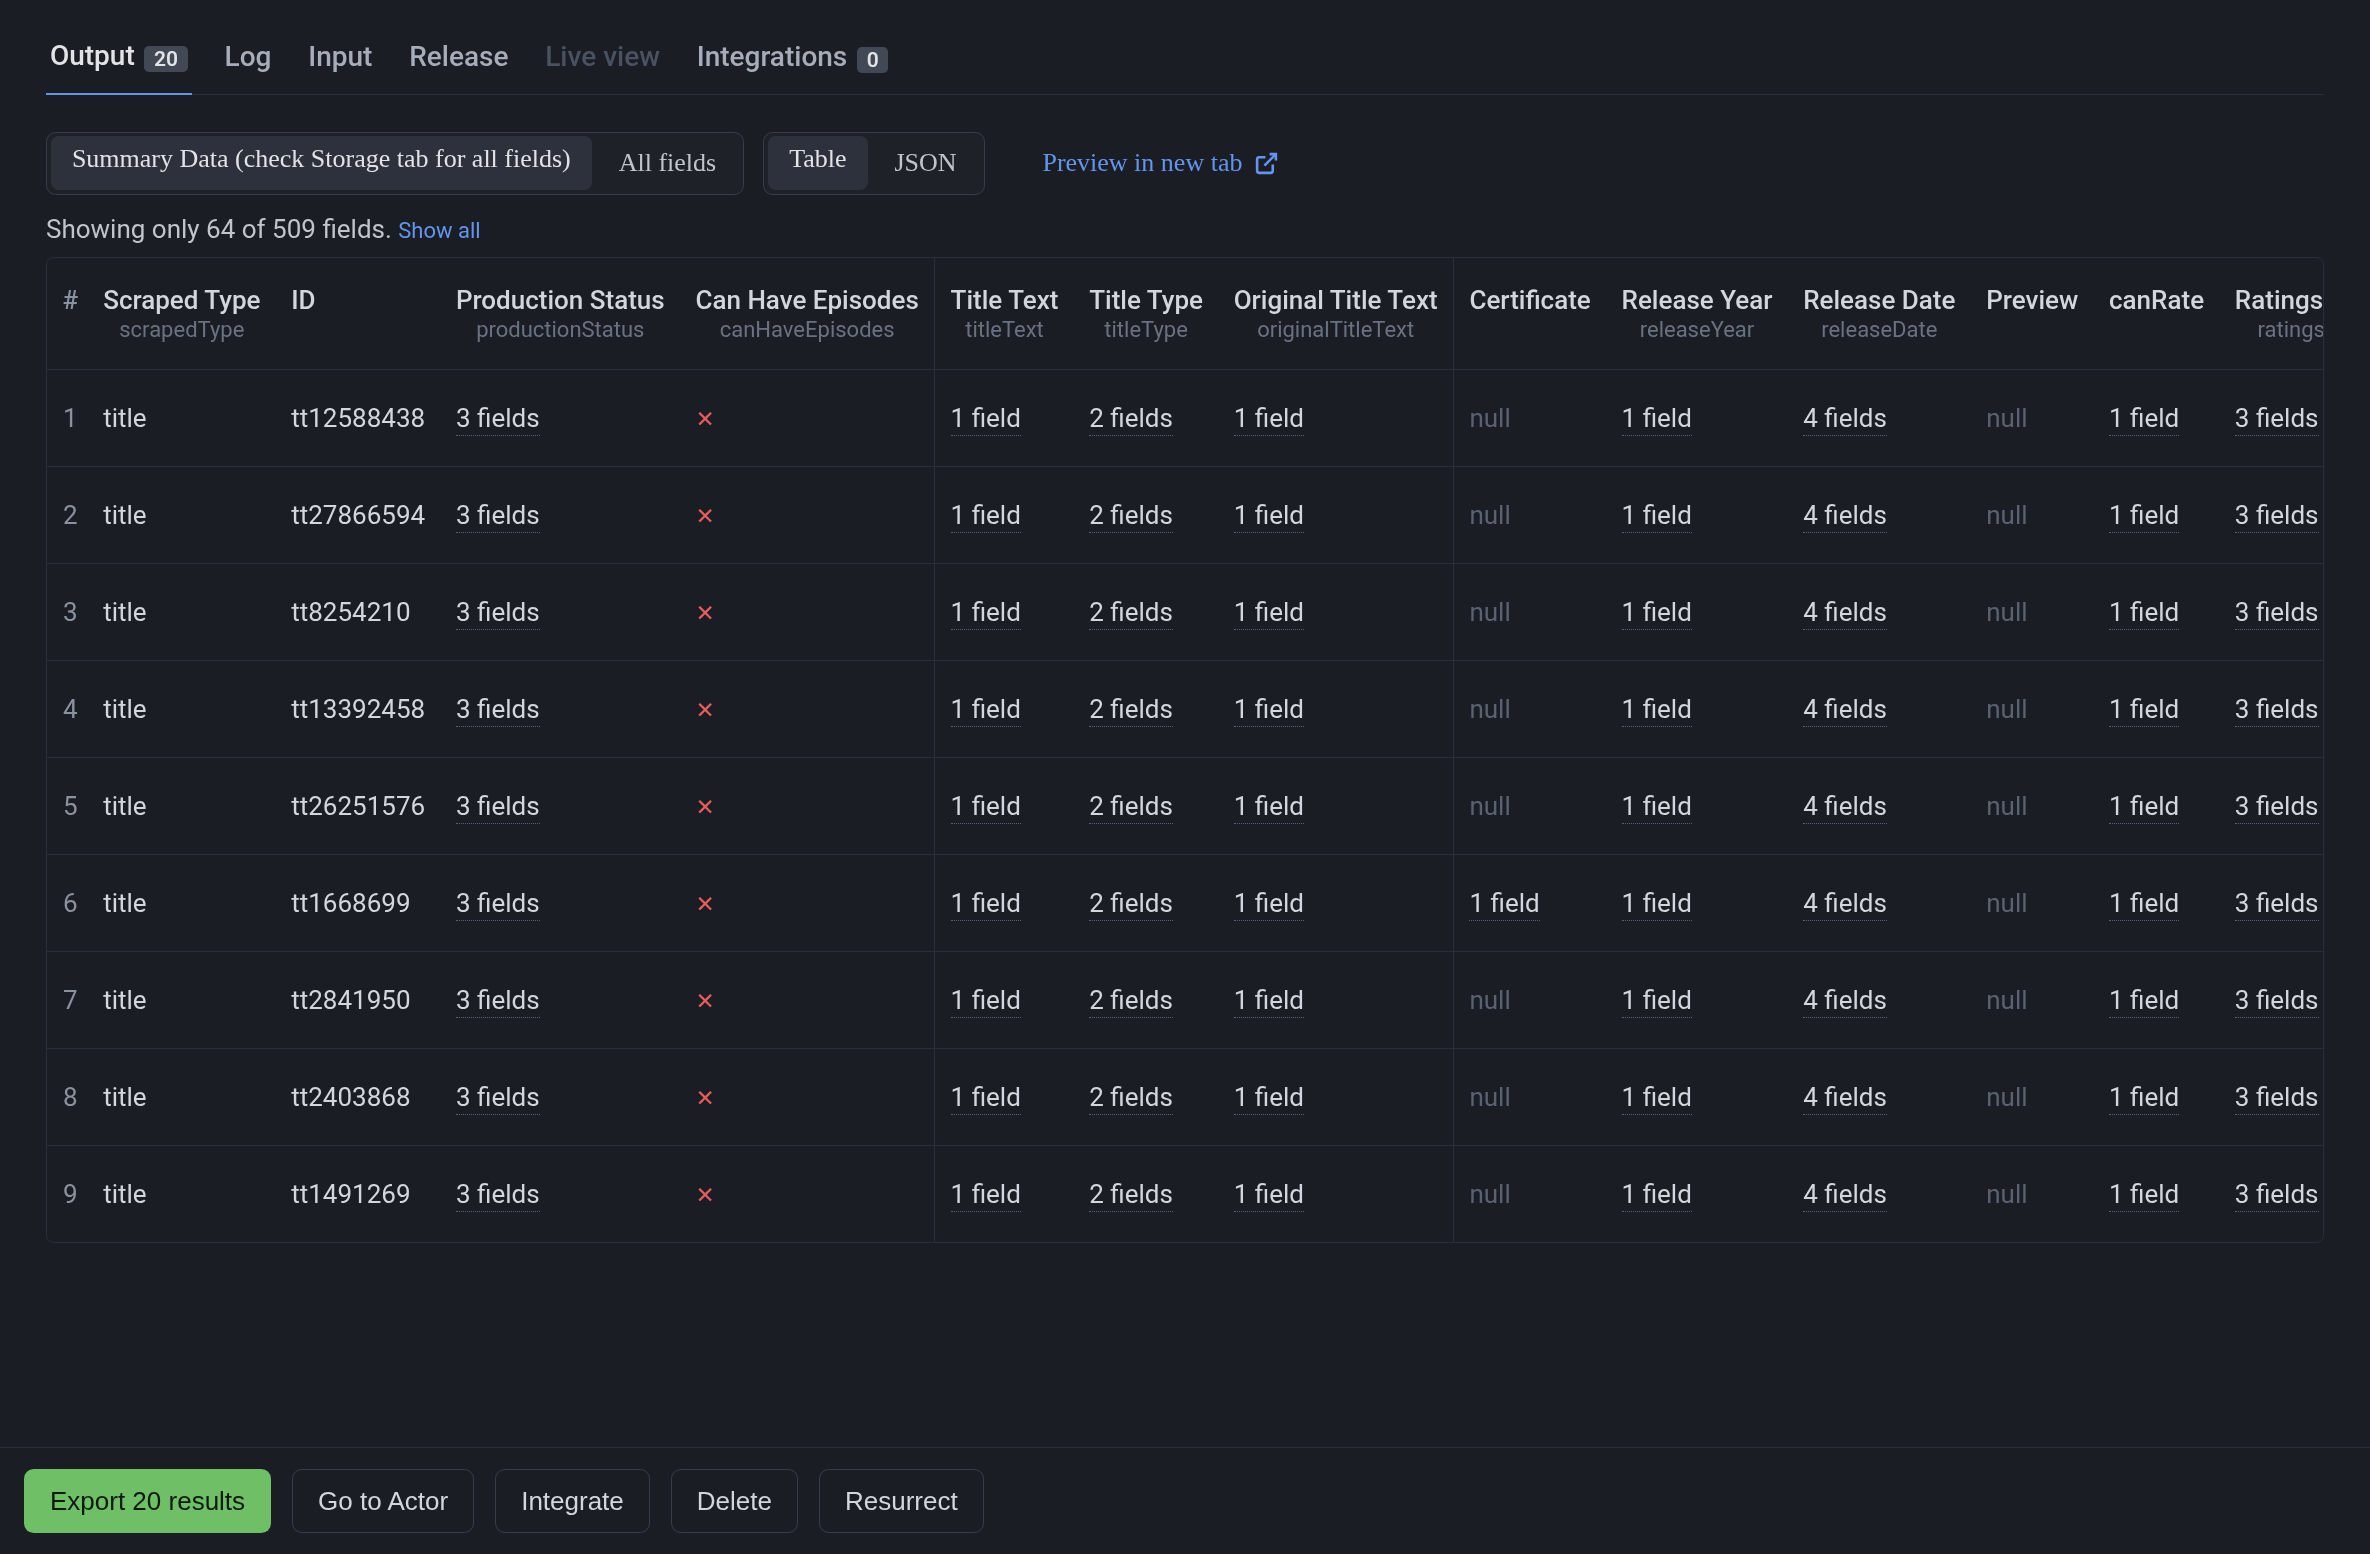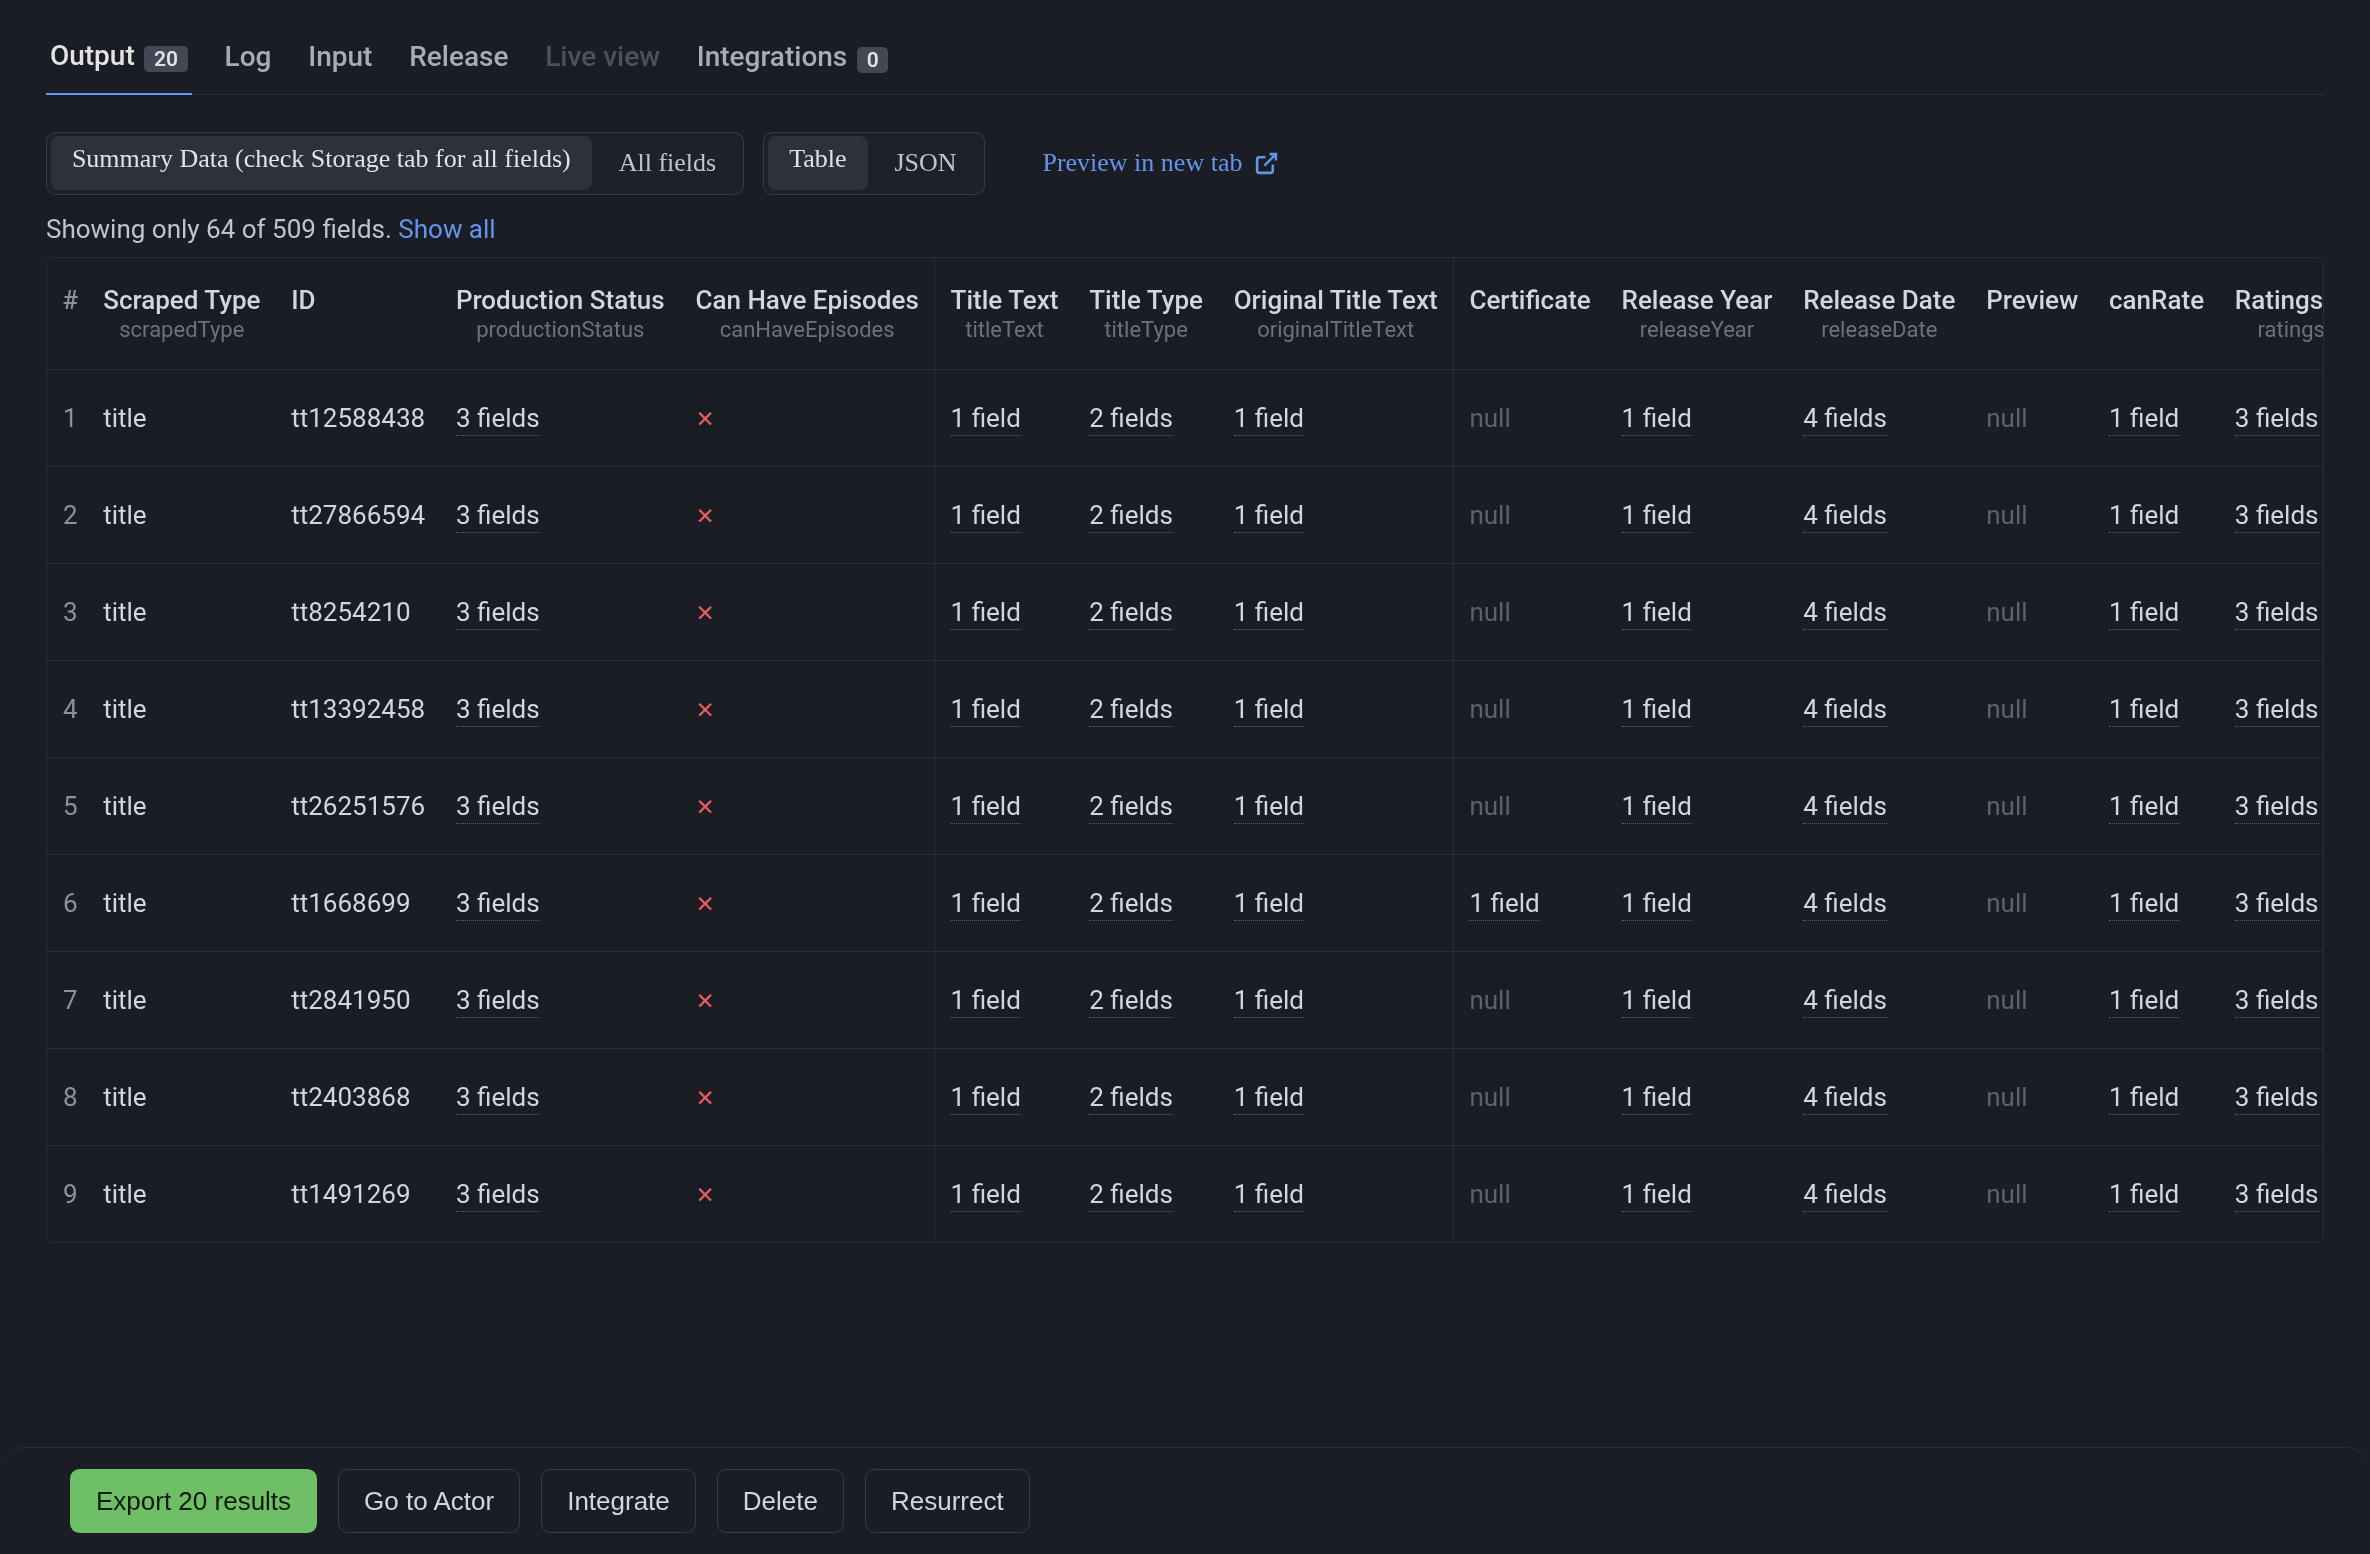--- a/index.html
+++ b/index.html
@@ -84,21 +84,21 @@
   font-size: 26px;
   display: inline-flex;
   align-items: center;
   gap: 11.6px;
 }
 .info-line {
   font-size: 26px;
   color: #c0c4cb;
   padding-bottom: 13.5px;
 }
-.info-line .link { font-size: 26px; }
+.info-line .link { font-size: 22px; }
 .table-wrap {
   border: 1px solid #2a2e37;
   border-radius: 7.7px;
   overflow: hidden;
 }
 table {
   width: 100%;
   border-collapse: collapse;
   table-layout: auto;
 }
@@ -153,24 +153,23 @@
 .vdiv {
   border-left: 1px solid #2a2e37;
 }
 .footer {
   position: fixed;
   bottom: 0;
   left: 0;
   right: 0;
   border-top: 1px solid #2a2e37;
   background: #1a1d24;
-  padding: 21px 70px;
+  padding: 21px 24px;
   display: flex;
   gap: 21px;
-  border-radius: 24px;
 }
 .btn {
   padding: 15.4px 25px;
   border-radius: 9.7px;
   font-size: 26px;
   cursor: pointer;
   border: 1px solid transparent;
 }
 .btn.primary {
   background: #6fbf66;

